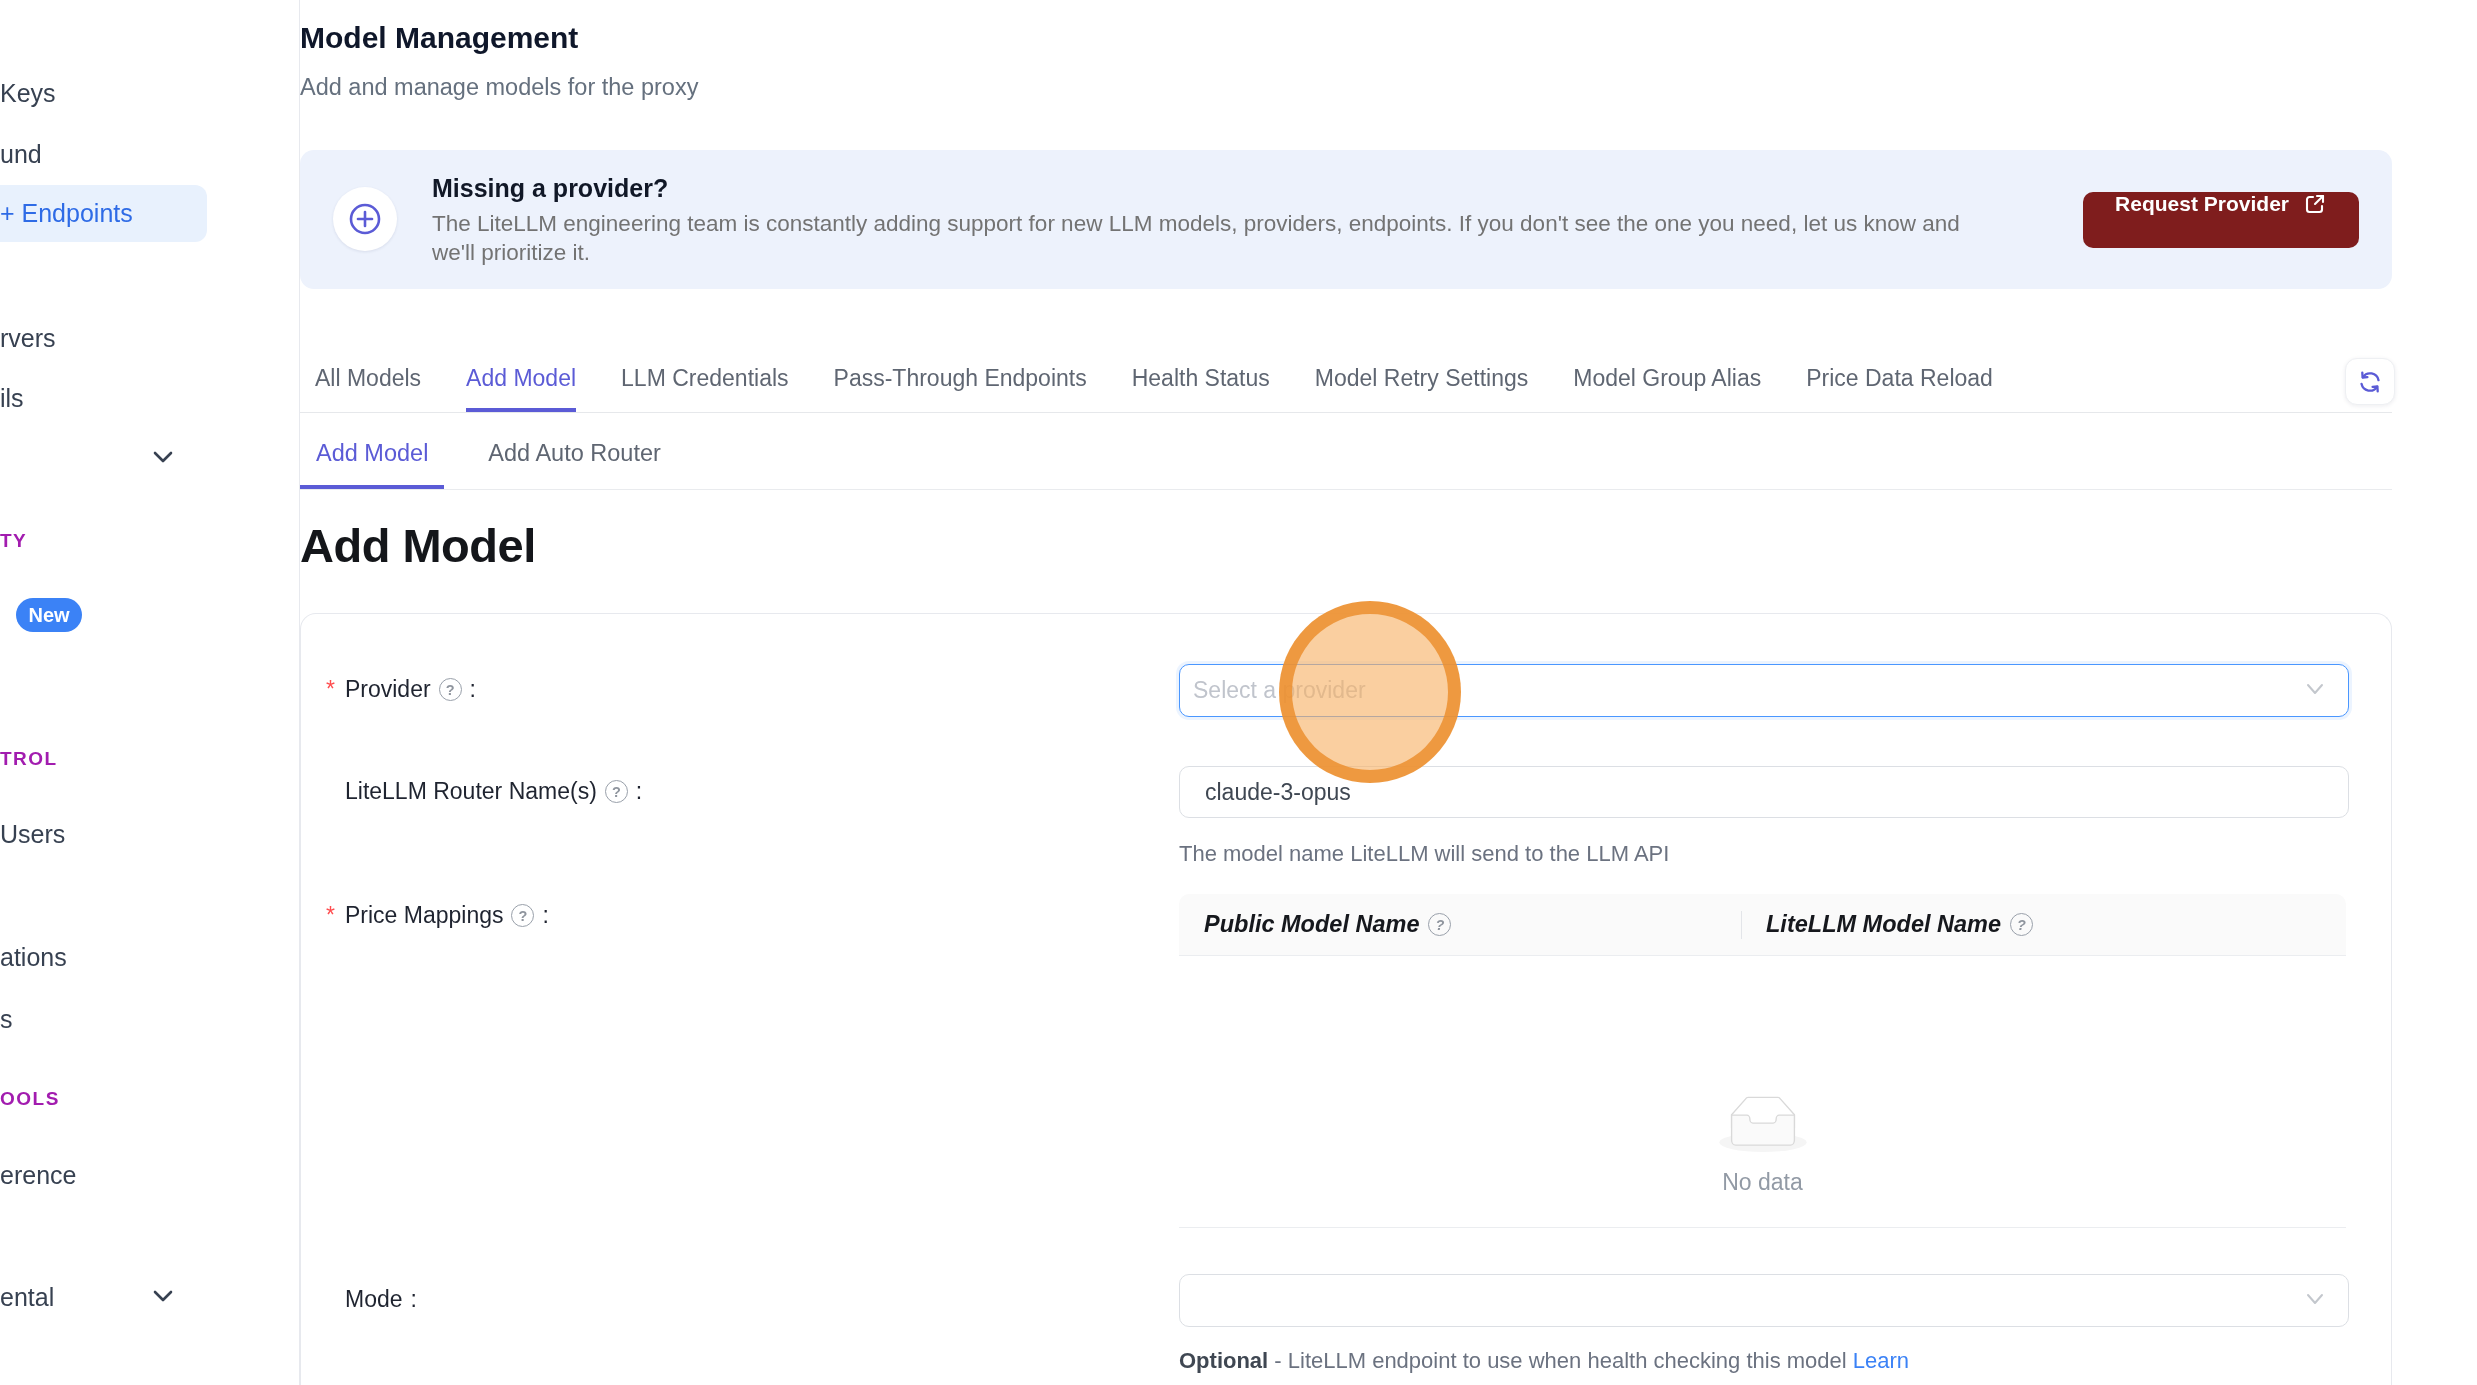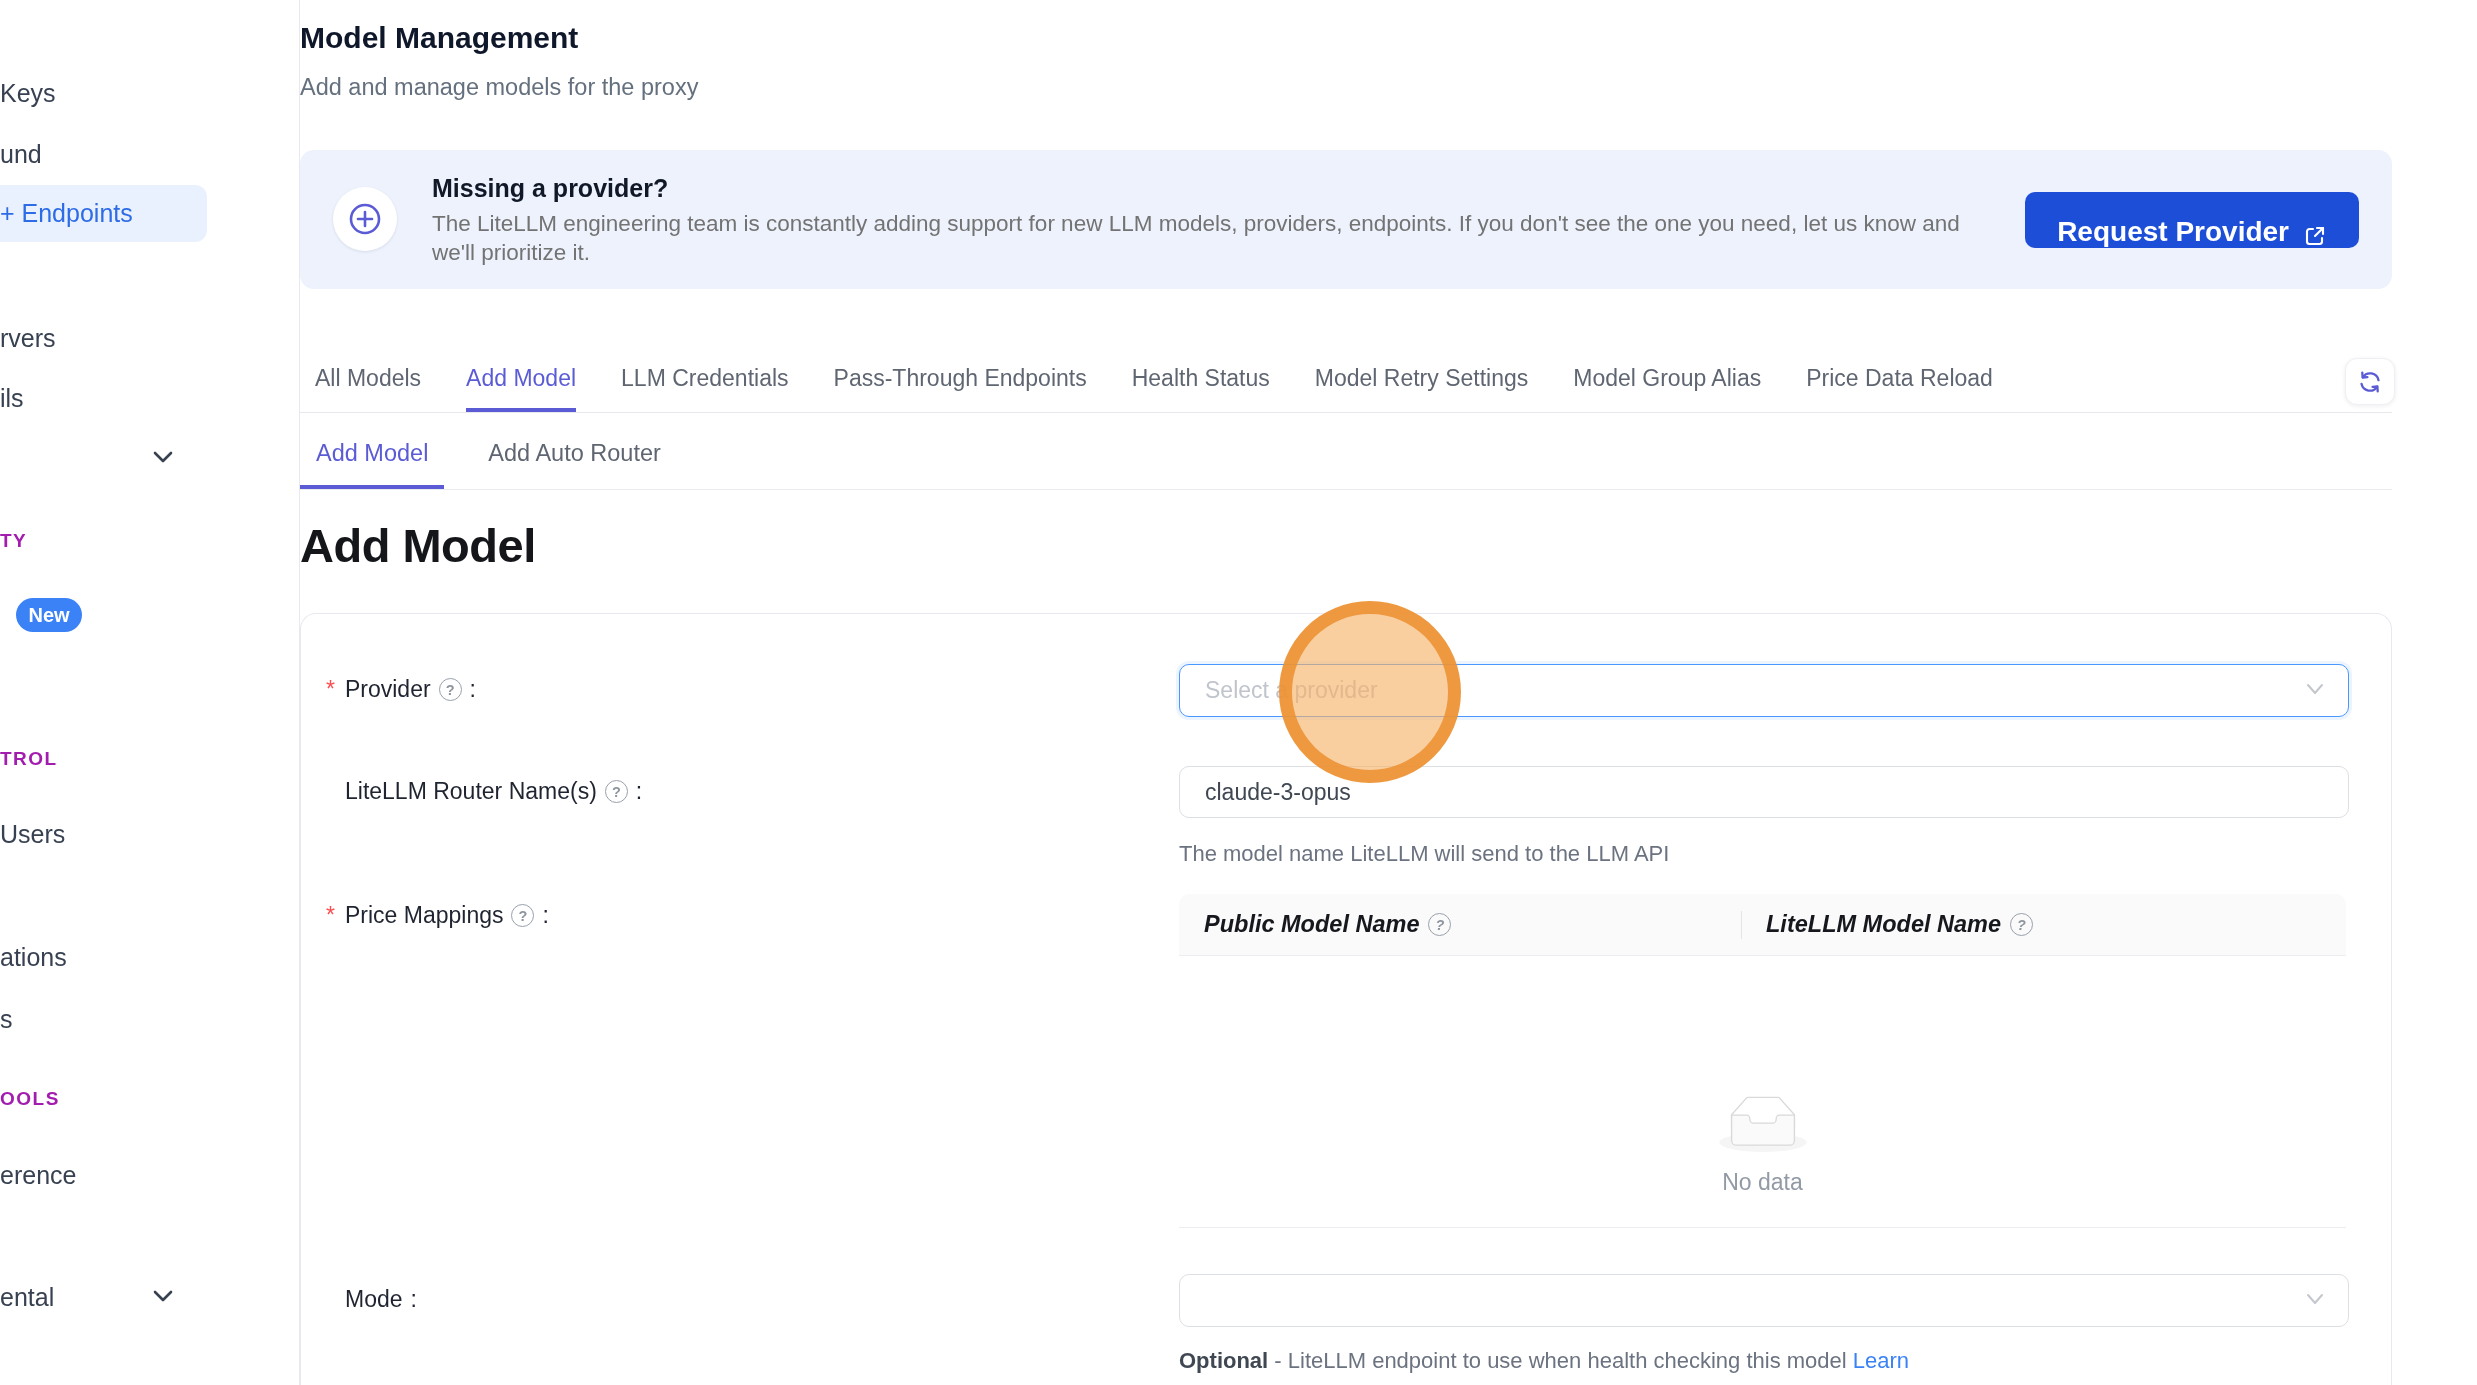--- a/index.html
+++ b/index.html
@@ -19,21 +19,21 @@
   
   #main { position:absolute; left:300px; top:0; width:2092px; height:1385px; }
   .page-title { position:absolute; left:0; top:18px; font-size:30px; line-height:40px; font-weight:700; color:#0f172a; }
   .page-subtitle { position:absolute; left:0; top:74px; font-size:23.5px; color:#65707e; }
 
   
   .banner { position:absolute; left:0; top:150px; width:2092px; height:139px; background:#edf2fc; border-radius:14px; }
   .banner-ico { position:absolute; left:33px; top:37px; width:64px; height:64px; background:#fff; border-radius:50%; box-shadow:0 1px 3px rgba(30,40,90,.10); display:flex; align-items:center; justify-content:center; }
   .banner-title { position:absolute; left:132px; top:24px; font-size:25px; font-weight:700; color:#111827; }
   .banner-body { position:absolute; left:132px; top:59px; font-size:22.5px; line-height:29px; color:#737373; }
-  .req-btn { position:absolute; right:33px; top:42px; height:56px; padding:0 32px; background:#1d4ed8; border:none; border-radius:10px; color:#fff; font-size:28px; font-weight:600; font-family:inherit; display:flex; align-items:flex-end; gap:14px; cursor:pointer; }
+  .req-btn { position:absolute; right:33px; top:42px; height:56px; padding:0 32px; background:#7f1d1d; border:none; border-radius:10px; color:#fff; font-size:21px; font-weight:600; font-family:inherit; display:flex; align-items:flex-start; gap:14px; cursor:pointer; }
 
   
   .tabbar { position:absolute; left:0; top:365px; width:2092px; height:48px; border-bottom:1px solid #e6e8eb; display:flex; gap:45px; padding-left:15px; }
   .tab { font-size:23px; color:#5f6672; padding-bottom:12px; white-space:nowrap; cursor:pointer; }
   .tab.active { color:#5b5bd6; border-bottom:4px solid #5b5bd6; }
   .refresh-btn { position:absolute; left:2045px; top:358px; width:50px; height:47px; background:#fff; border:1px solid #eef0f3; border-radius:12px; box-shadow:0 1px 4px rgba(20,30,60,.08); display:flex; align-items:center; justify-content:center; cursor:pointer; }
 
   .subtabbar { position:absolute; left:0; top:440px; width:2092px; height:50px; border-bottom:1px solid #e9ebee; display:flex; }
   .subtab { font-size:23.5px; color:#5f6672; padding:0 16px 14px 16px; white-space:nowrap; cursor:pointer; }
   .subtab + .subtab { margin-left:28px; }
@@ -41,21 +41,21 @@
 
   .form-heading { position:absolute; left:0; top:518px; font-size:47px; font-weight:700; color:#14161a; letter-spacing:-0.5px; }
 
   
   .card { position:absolute; left:0; top:613px; width:2092px; height:772px; background:#fff; border:1px solid #e7e9ee; border-radius:16px 16px 0 0; border-bottom:none; }
   .f-label { position:absolute; display:flex; align-items:center; gap:8px; font-size:23px; color:#1f2430; white-space:nowrap; }
   .req-star { color:#ff4d4f; font-size:23px; margin-right:2px; }
   .help-ico { display:inline-flex; align-items:center; justify-content:center; width:23px; height:23px; border:1.6px solid #99a0aa; border-radius:50%; font-size:14.5px; color:#8f959e; font-weight:600; cursor:pointer; }
   .colon { color:#1f2430; }
 
-  .sel { position:absolute; left:878px; width:1170px; height:53px; background:#fff; border:1px solid #dcdfe4; border-radius:10px; display:flex; align-items:center; padding:0 25px; cursor:pointer; }
+  .sel { position:absolute; left:878px; width:1170px; height:53px; background:#fff; border:1px solid #dcdfe4; border-radius:10px; display:flex; align-items:center; padding:0 13px; cursor:pointer; }
   .sel.focused { border:1px solid #4a97ff; box-shadow:0 0 0 3px rgba(64,150,255,.10); }
   .sel .ph { font-size:23px; color:#c0c4cc; }
   .sel .arrow { position:absolute; right:22px; top:50%; transform:translateY(-50%); }
   .input-box { position:absolute; left:878px; width:1170px; height:52px; background:#fff; border:1px solid #dcdfe4; border-radius:10px; display:flex; align-items:center; padding:0 25px; cursor:text; }
   .input-box span { font-size:23px; color:#3f4752; }
   .helper { position:absolute; left:878px; font-size:22px; color:#6b7280; white-space:nowrap; }
 
   
   .map-table { position:absolute; left:878px; top:280px; width:1167px; }
   .map-head { display:flex; height:62px; background:#fafafa; border-bottom:1px solid #ebedf0; border-radius:10px 10px 0 0; position:relative;font-style:italic; }

